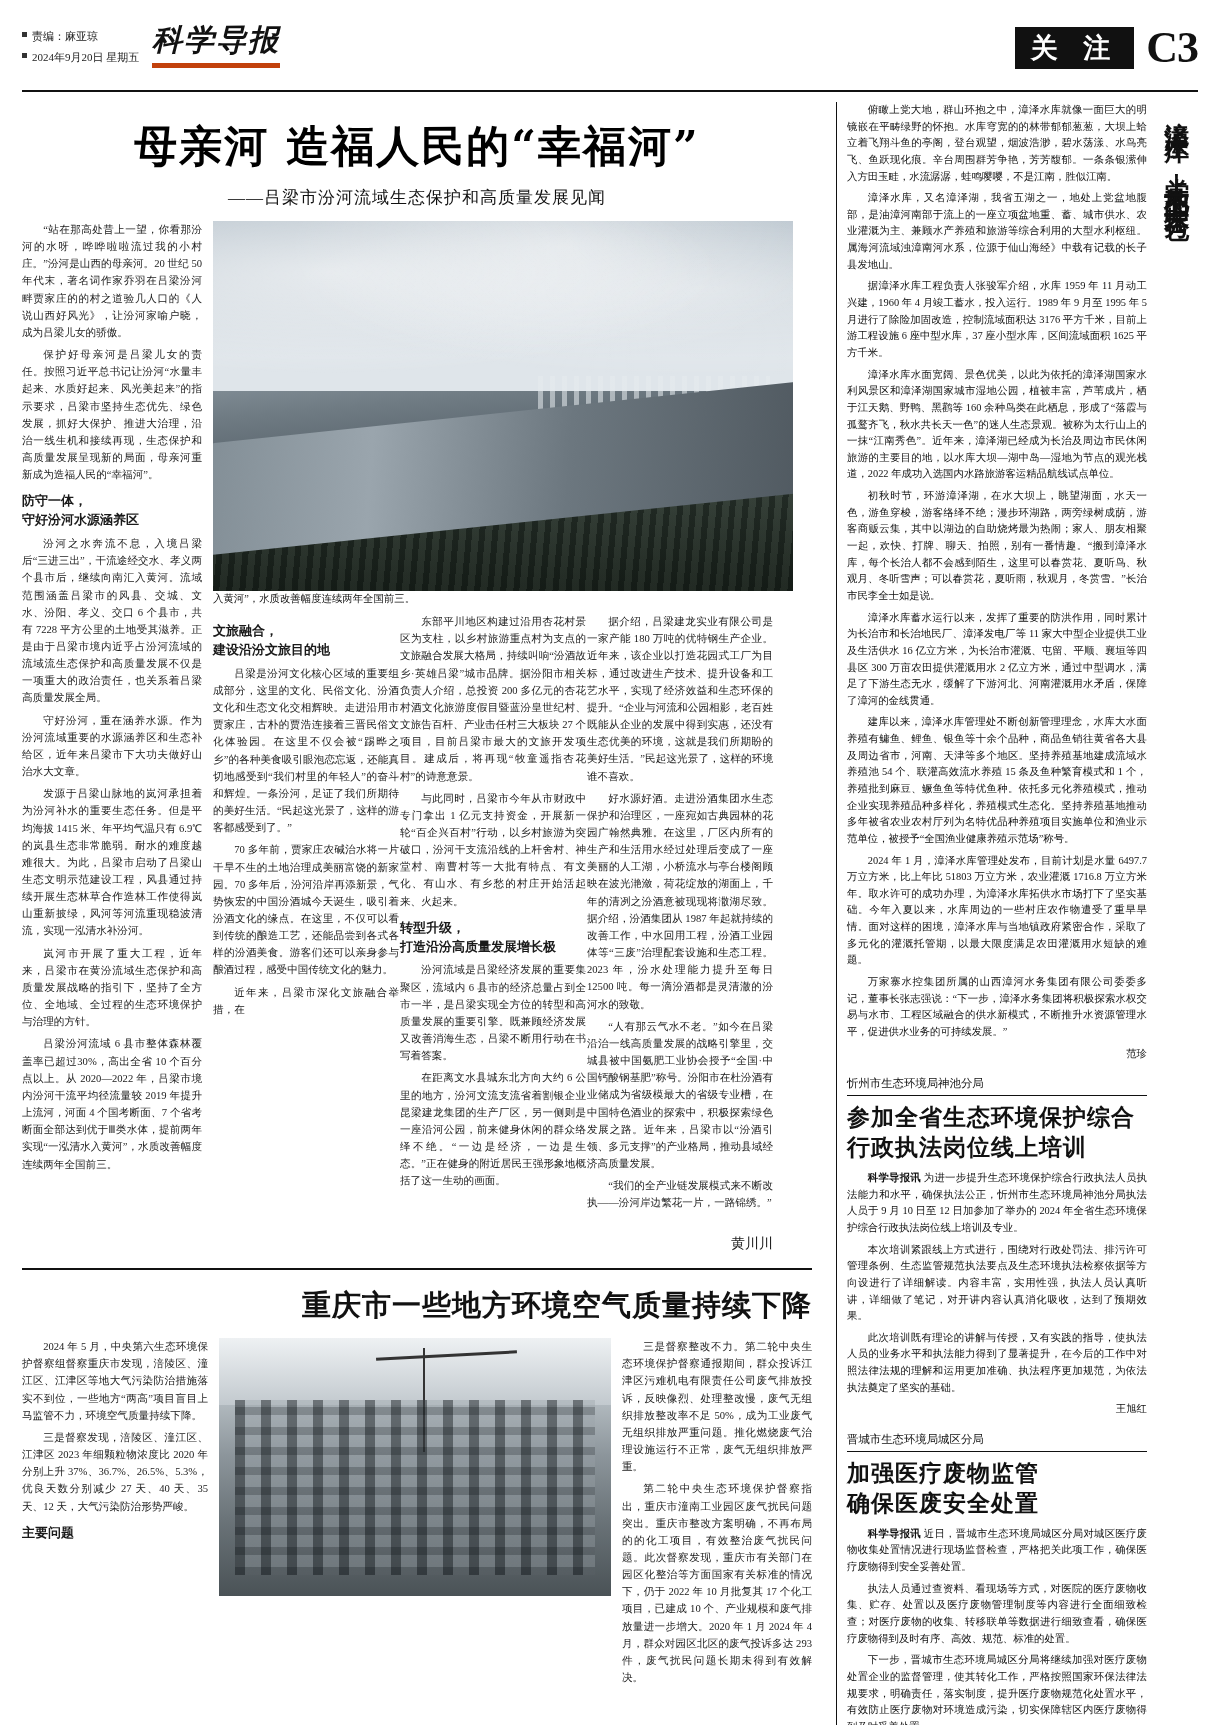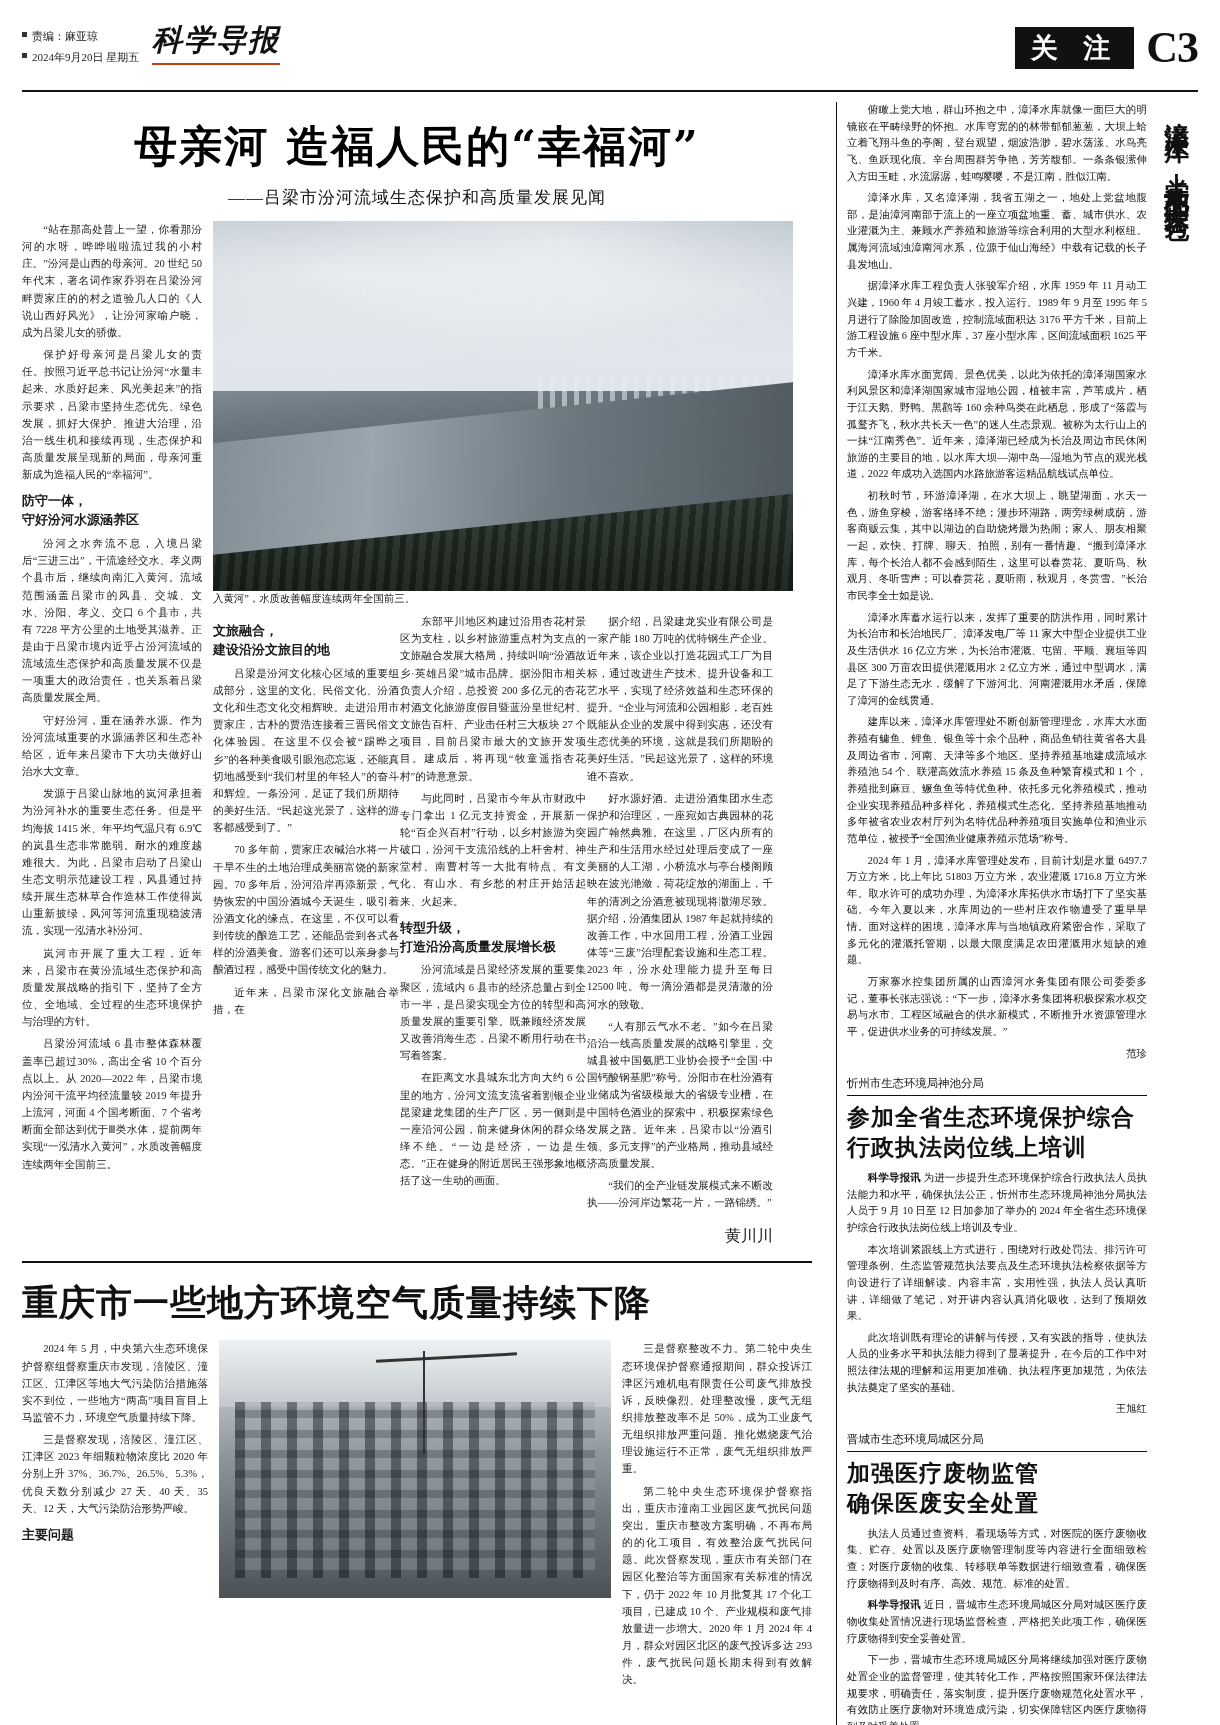--- a/index.html
+++ b/index.html
@@ -18,21 +18,21 @@
   .masthead { display:flex; align-items:flex-start; border-bottom:2px solid #111; padding-bottom:6px; height:74px; }
   .mast-left { width:130px; font-size:11px; line-height:1.9; padding-top:8px; color:#222; }
   .mast-left div { position:relative; padding-left:10px; }
   .mast-left div:before { content:""; position:absolute; left:0; top:6px; width:5px; height:5px; background:#333; }
   .mast-logo { flex:0 0 180px; padding-top:2px; }
   .mast-logo .cn {
     font-family:"DejaVu Serif", serif;
     font-size:30px; font-weight:700; letter-spacing:2px;
     font-style:italic;
     color:#111;
-    border-bottom:2px solid #c2410c;
+    border-bottom:5px solid #c2410c;
     display:inline-block; padding-bottom:2px;text-align:right;
   }
   .mast-mid { flex:1; }
   .mast-right { display:flex; align-items:center; gap:12px; padding-top:4px; }
   .tag-box { background:#111; color:#fff; font-size:27px; font-weight:700; padding:3px 16px; letter-spacing:8px; font-family:"DejaVu Serif", serif;margin-left:20px;}
   .pagenum { font-size:44px; font-weight:700; font-family:"Liberation Serif", serif; letter-spacing:-1px; }
 
   
   .body-wrap { display:flex; margin-top:10px; }
   .left-zone { width:810px; padding-right:14px; }
@@ -51,21 +51,21 @@
   }
   .subhead { text-align:center; font-size:17px; margin-bottom:12px; letter-spacing:1px; }
 
   
   .a1 { display:flex; gap:11px; }
   .col { font-size:10.6px; line-height:1.62; text-align:justify; color:#1a1a1a; }
   .col p { margin:0 0 5px 0; text-indent:2em; }
   .c-narrow { width:180px; }
   .c-photo { width:580px; }
   .sec-title { font-weight:700; font-size:13px; line-height:1.45; margin:9px 0 5px 0; text-indent:0; font-family:"DejaVu Serif", serif;}
-  .byline { text-align:right; font-size:16px; margin-top:12px; }
+  .byline { text-align:right; font-size:14px; margin-top:22px; }
 
   .photo {
     width:100%; height:370px;
     background:linear-gradient(175deg,#cfd6dc 0%,#aab4bd 18%,#8e9aa3 33%,#6f7b83 47%,#556069 62%,#3f4950 78%,#2c343a 100%);
     position:relative; overflow:hidden;
   }
   .photo:before {
     content:""; position:absolute; left:0; right:0; top:0; height:46%;
     background:
       radial-gradient(ellipse at 20% 30%, rgba(255,255,255,.55), transparent 60%),
@@ -88,22 +88,22 @@
   .photo .city {
     position:absolute; right:4%; top:42%; width:40%; height:16%;
     background:repeating-linear-gradient(90deg, rgba(230,235,238,.75) 0 5px, transparent 5px 12px);
     opacity:.75;
   }
   .photo-cap { font-size:10.4px; line-height:1.55; text-align:justify; }
 
   
   .a2-wrap { border-top:2px solid #111; margin-top:12px; padding-top:10px; }
   .headline2 {
-    text-align:left; font-family:"DejaVu Serif", serif; font-weight:700;
-    font-size:36px; letter-spacing:1px; margin:6px 0 12px 0;
+    text-align:right; font-family:"DejaVu Serif", serif; font-weight:700;
+    font-size:29px; letter-spacing:1px; margin:6px 0 12px 0;
   }
   .a2 { display:flex; gap:11px; }
   .photo2 {
     width:100%; height:258px;
     background:linear-gradient(180deg,#d7dce0 0%,#b7bfc4 22%,#8d969c 45%,#6b7479 70%,#4a5256 100%);
     position:relative; overflow:hidden;
   }
   .photo2 .struct {
     position:absolute; left:4%; right:4%; top:24%; bottom:8%;
     background:
@@ -270,22 +270,22 @@
           <p>此次培训既有理论的讲解与传授，又有实践的指导，使执法人员的业务水平和执法能力得到了显著提升，在今后的工作中对照法律法规的理解和运用更加准确、执法程序更加规范，为依法执法奠定了坚实的基础。</p>
           <div class="sign">王旭红</div>
         </div>
       </div>
 
       <div style="width:300px">
         <div class="r-sub">晋城市生态环境局城区分局</div>
         <div class="r-head" style="white-space:pre-line">加强医疗废物监管
 确保医废安全处置</div>
         <div class="rcol">
+          <p><span class="lead">科学导报讯</span> <span>近日，晋城市生态环境局城区分局对城区医疗废物收集处置情况进行现场监督检查，严格把关此项工作，确保医疗废物得到安全妥善处置。</span></p>
           <p>执法人员通过查资料、看现场等方式，对医院的医疗废物收集、贮存、处置以及医疗废物管理制度等内容进行全面细致检查；对医疗废物的收集、转移联单等数据进行细致查看，确保医疗废物得到及时有序、高效、规范、标准的处置。</p>
-          <p><span class="lead">科学导报讯</span> <span>近日，晋城市生态环境局城区分局对城区医疗废物收集处置情况进行现场监督检查，严格把关此项工作，确保医疗废物得到安全妥善处置。</span></p>
           <p>下一步，晋城市生态环境局城区分局将继续加强对医疗废物处置企业的监督管理，使其转化工作，严格按照国家环保法律法规要求，明确责任，落实制度，提升医疗废物规范化处置水平，有效防止医疗废物对环境造成污染，切实保障辖区内医疗废物得到及时妥善处置。</p>
 
         </div>
       </div>
 
     </div>
   </div>
 </div>
 
 </body></html>

